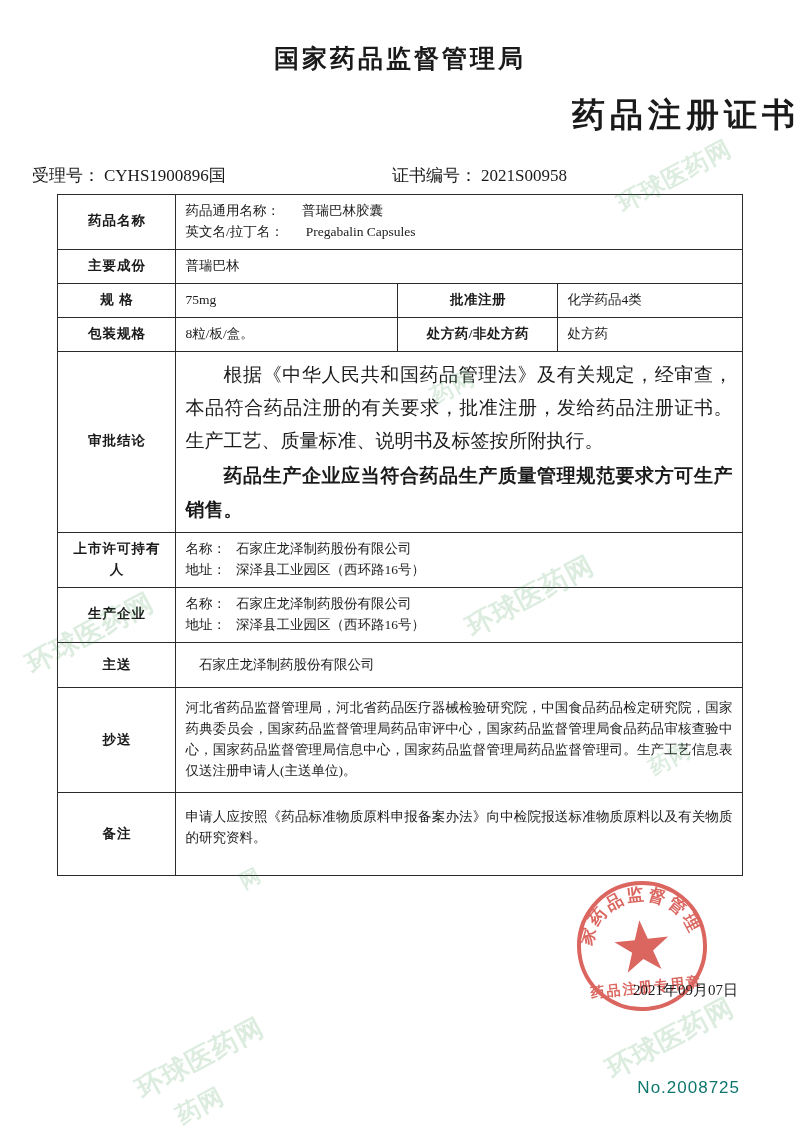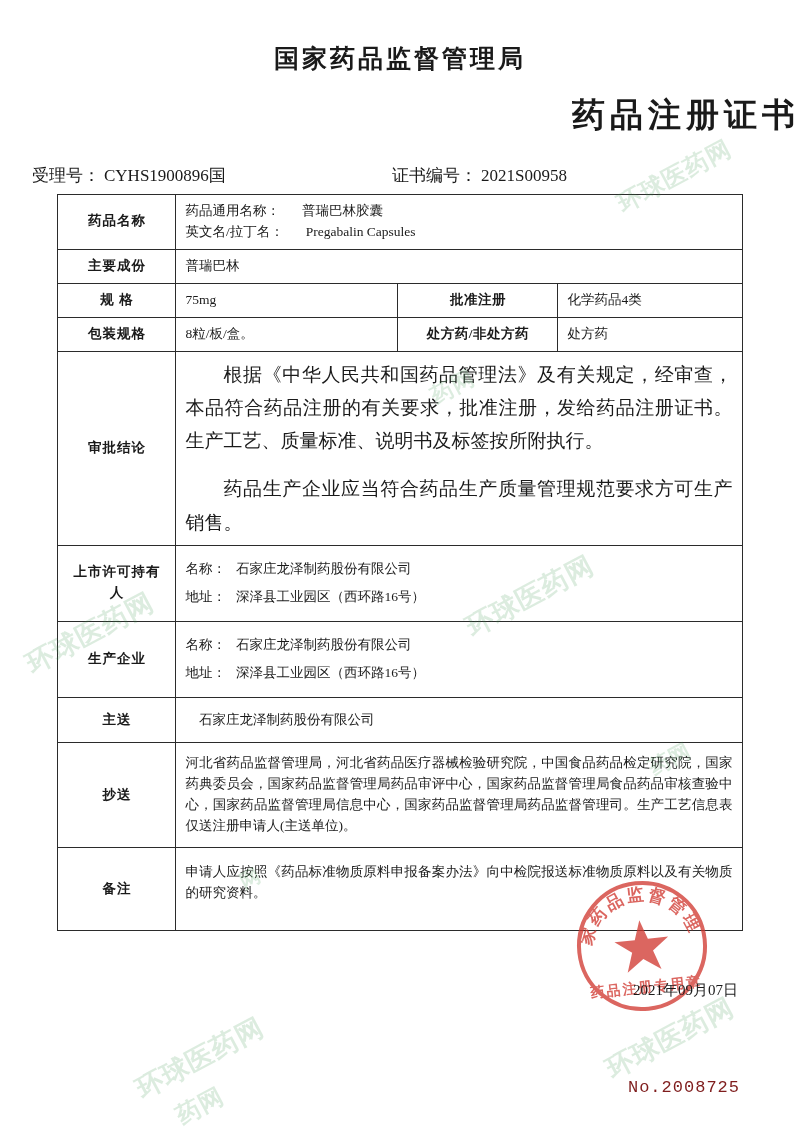--- a/index.html
+++ b/index.html
@@ -110,30 +110,30 @@
   .cell-line { display: block; }
   .gap { display: inline-block; width: 22px; }
 
   .para {
     text-indent: 2em;
     margin: 0;
     line-height: 1.75;
     font-size: 19px;
     text-align: justify;
   }
-  .para + .para { margin-top: 15px; }
+  .para + .para { margin-top: 2px; font-weight: bold; }
 
   .block-text {
     line-height: 1.75;
     font-size: 13.5px;
     text-align: justify;
     margin-top: 32px;
   }
 
-  .name-line { margin: 7px 0; }
+  .name-line { margin: 0 0; }
 
   
   .seal {
     position: absolute;
     left: 567px;
     top: 871px;
     width: 150px;
     height: 150px;
     z-index: 8;
     pointer-events: none;
@@ -148,22 +148,22 @@
     font-family: "Liberation Serif", serif;
     z-index: 9;
   }
 
   
   .serial {
     position: absolute;
     right: 60px;
     top: 1078px;
     font-size: 17px;
-    color: #7f1d1d;
-    font-family: Liberation Mono, monospace;
+    color: #0f766e;
+    font-family: Liberation Sans, sans-serif;
     letter-spacing: 1px;
     z-index: 9;
   }
 </style>
 </head>
 <body>
 
 <div class="page">
 
   <div class="wm" style="left:20px; top:615px; font-size:27px;">环球医药网</div>

